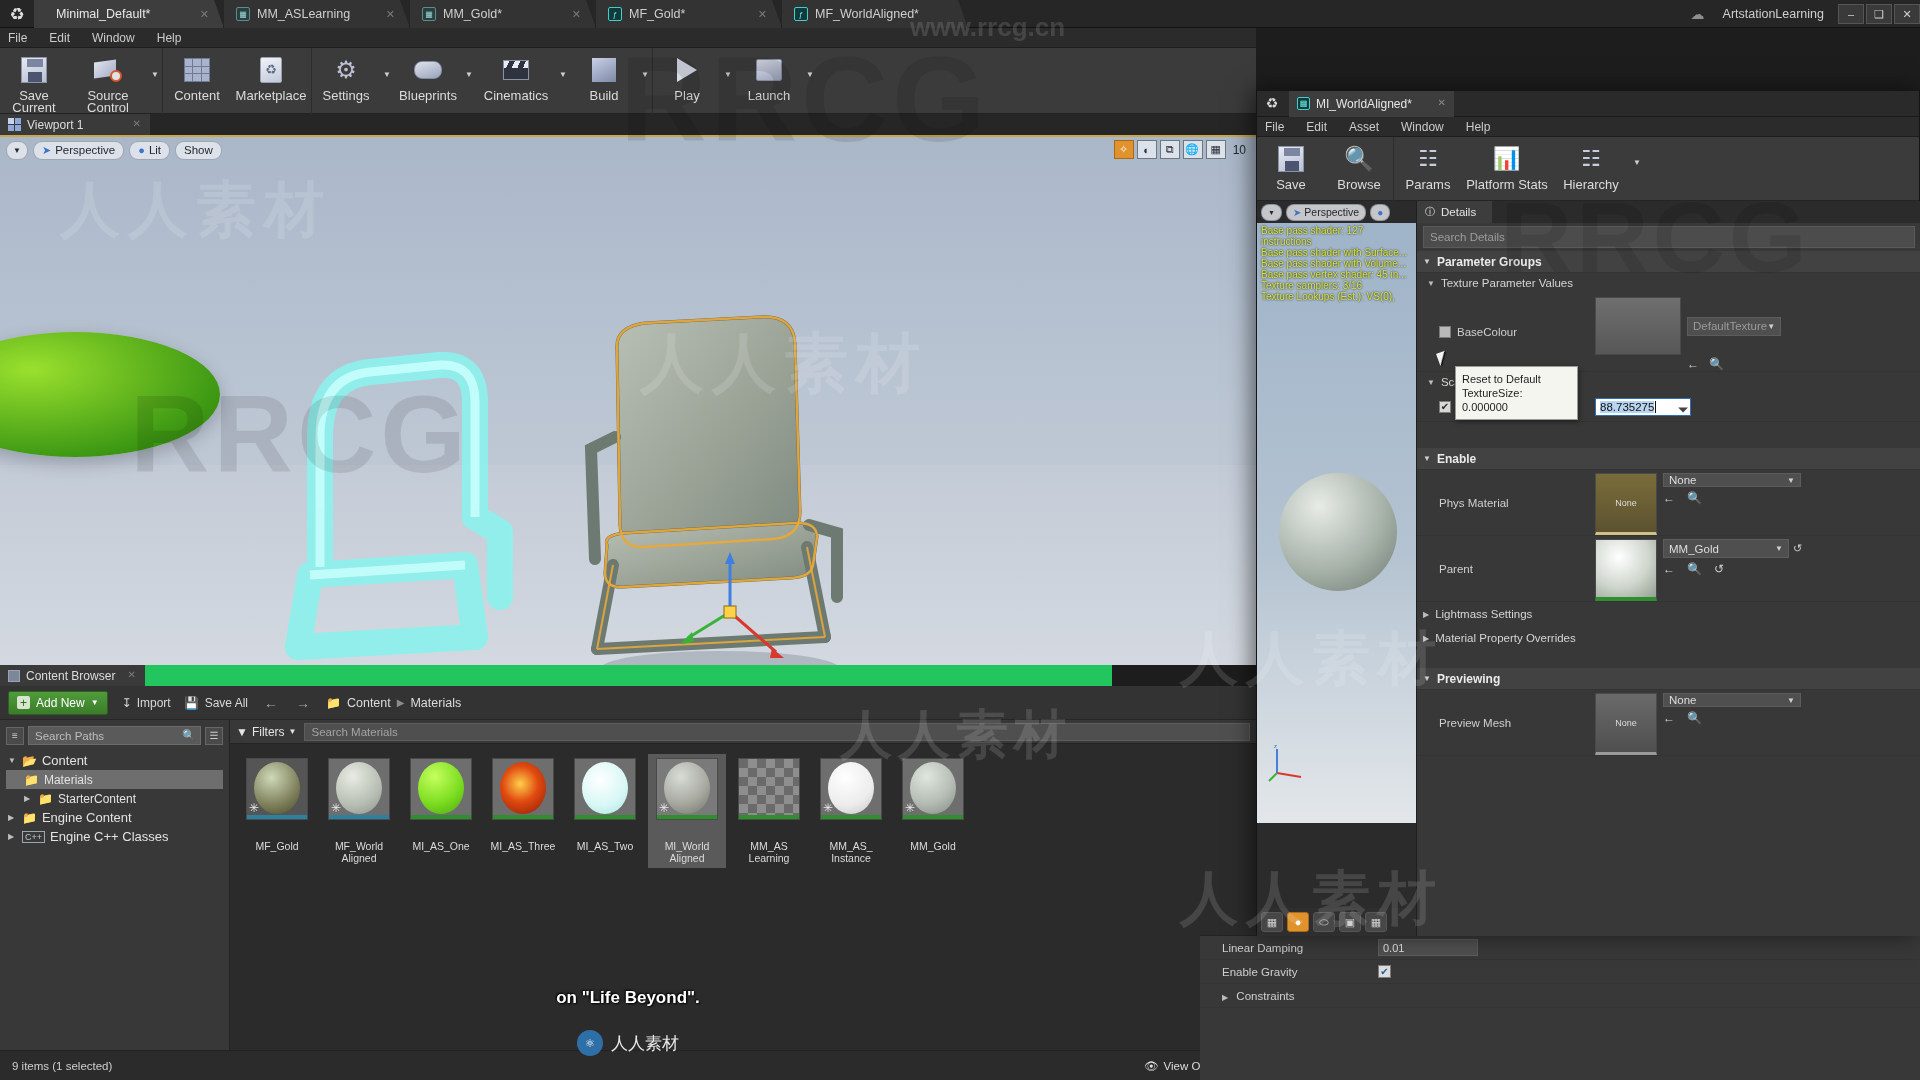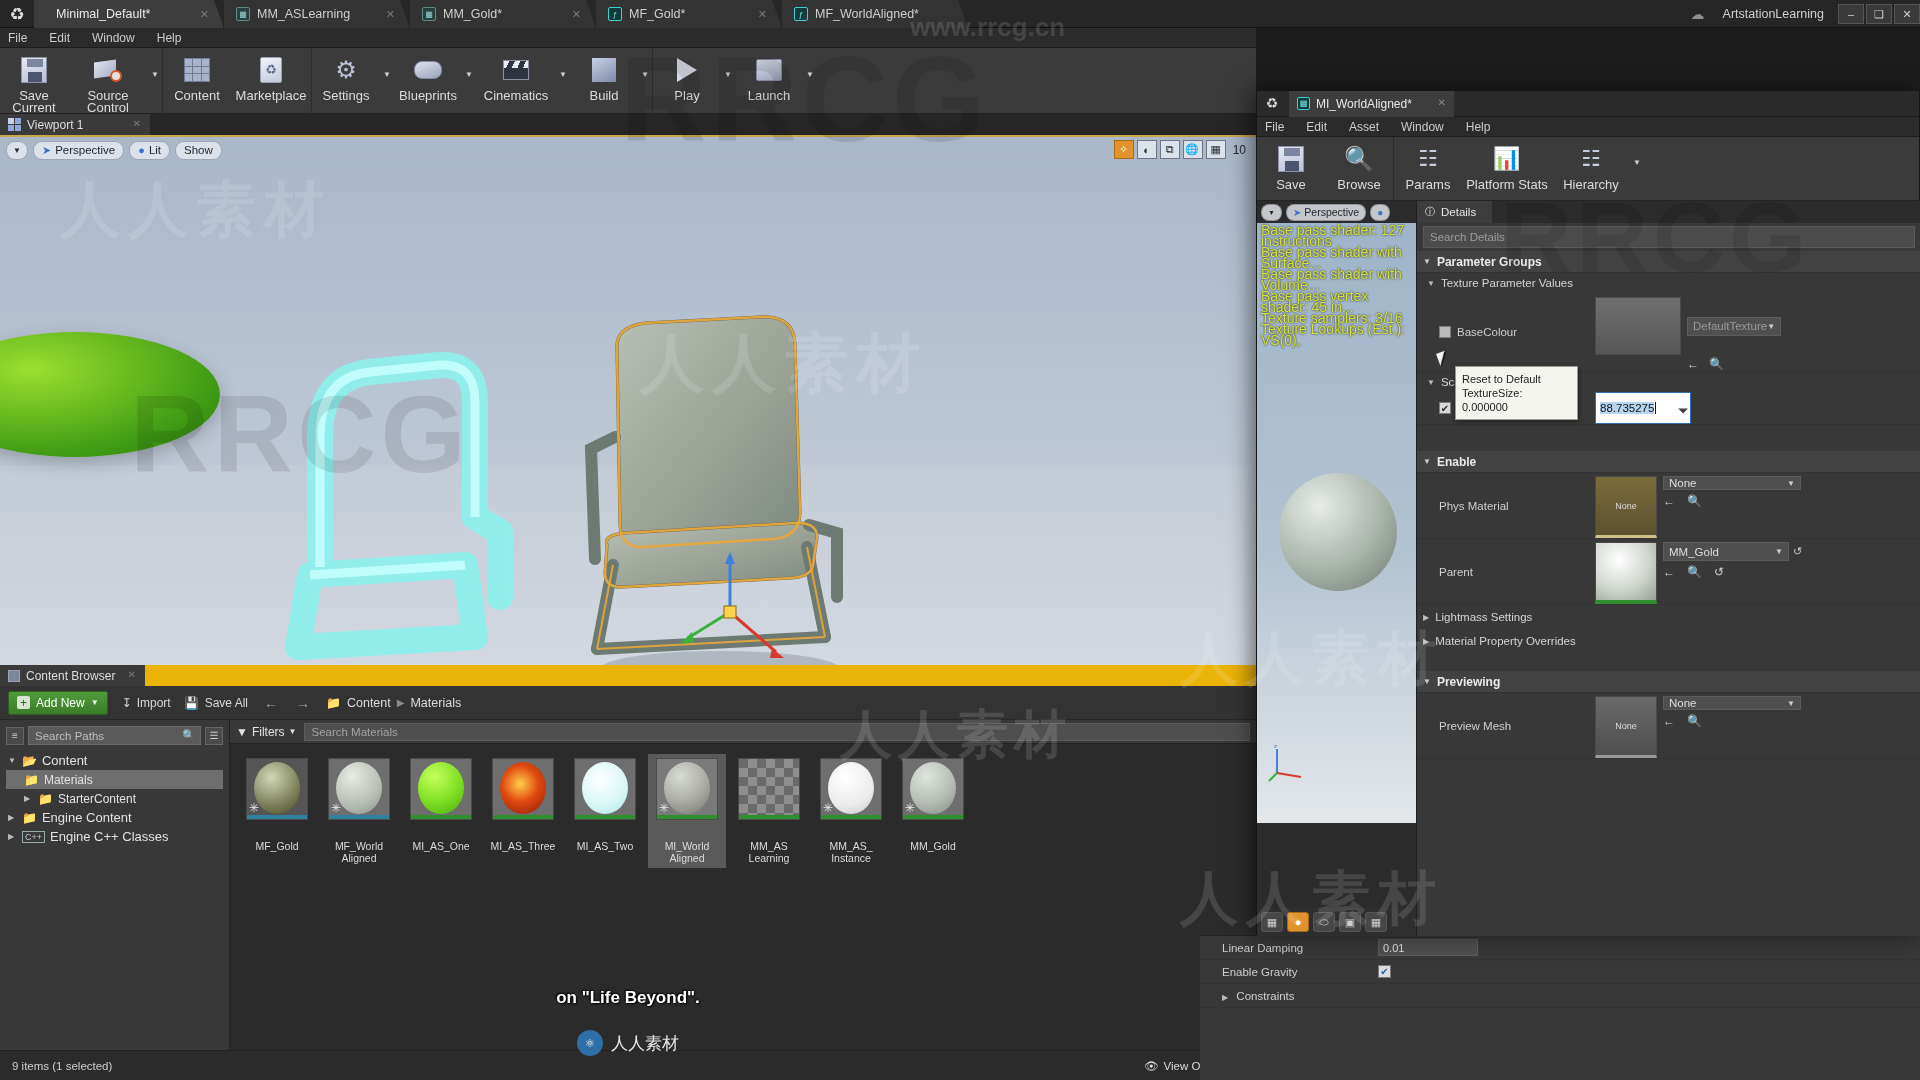--- a/index.html
+++ b/index.html
@@ -157,22 +157,22 @@
   .chair-cyan {
     position: absolute; left: 250px; top: 180px; width: 300px; height: 360px;
   }
   .chair-cyan svg { width: 100%; height: 100%; }
   .chair-sel { position: absolute; left: 545px; top: 160px; width: 330px; height: 400px; }
   .chair-sel svg { width: 100%; height: 100%; }
   .gizmo { position: absolute; left: 680px; top: 415px; width: 120px; height: 120px; }
 
   
   .cb-tabrow {
-    position: absolute; left: 0; top: 665px; width: 1256px; height: 21px;
-    background: #eab308; display: flex; align-items: center;
+    position: absolute; left: 0; top: 665px; width: 1112px; height: 21px;
+    background: #22c55e; display: flex; align-items: center;
   }
   .cb-tab {
     height: 21px; background: #3a3a3a; display:flex;align-items:center;gap:6px;
     padding: 0 26px 0 8px; font-size: 12px; color: #dddddd; position:relative; min-width: 145px;
   }
   .cb-tab .x{position:absolute;right:9px;top:4px;font-size:10px;color:#7b7b7b;}
   .cbicon{width:12px;height:12px;border:1px solid #9aa3b5;background:#7c8799;}
 
   .cb-toolbar {
     position: absolute; left: 0; top: 686px; width: 1256px; height: 34px;
@@ -255,21 +255,21 @@
   .me-body { position:absolute; left:0; top:110px; width:664px; height:735px; display:flex; }
   .me-preview { width: 160px; background: #2b2b2b; border-right:1px solid #1f1f1f; position:relative; }
   .prev-toolbar { height:22px; display:flex; align-items:center; gap:4px; padding: 2px 4px; }
   .prevbtn { height:17px; border-radius:8px; background: rgba(235,238,243,0.8); border:1px solid rgba(110,118,130,0.6);
              display:flex;align-items:center;gap:3px;padding:0 6px;font-size:10.5px;color:#23282e;}
   .prev3d {
     position:absolute; left:0; top:22px; width:159px; height:600px;
     background: linear-gradient(#9fb4c9 0%, #b4c3d1 55%, #e3e7ea 100%);
     overflow:hidden;
   }
-  .prev-stats { position:absolute; left:4px; top:2px; font-size:14px; color:#d9e236; line-height:11px; text-shadow:0 0 2px #000;}
+  .prev-stats { position:absolute; left:4px; top:2px; font-size:10px; color:#d9e236; line-height:11px; text-shadow:0 0 2px #000;}
   .prev-ball {
     position:absolute; left:22px; top:250px; width:118px; height:118px; border-radius:50%;
     background: radial-gradient(circle at 34% 28%, #e7ece6, #a8b3aa 55%, #6d7a70 100%);
   }
   .prev-gizmo { position:absolute; left:10px; bottom:40px; width:40px;height:40px; }
   .prev-footer { position:absolute; left:0; bottom:0; width:159px; height:28px; background:#2e2e2e; display:flex; align-items:center; gap:4px; padding-left:4px;}
   .pfbtn{width:22px;height:20px;border:1px solid #565656;background:#474747;border-radius:3px;display:flex;align-items:center;justify-content:center;font-size:11px;color:#cfcfcf;}
   .pfbtn.on{background:#e0922c;border-color:#a86a18;color:#fff;}
 
   .me-details { flex:1; background:#383838; display:flex; flex-direction:column; }
@@ -280,21 +280,21 @@
   .sechdr { height:22px; background:#424242; display:flex; align-items:center; gap:6px; padding-left:6px; font-size:12px; color:#eaeaea; font-weight:bold; border-bottom:1px solid #333;}
   .sechdr .tri{font-size:8px;color:#cfcfcf;}
   .subhdr { height:20px; display:flex;align-items:center;gap:6px;padding-left:10px;font-size:11.5px;color:#d5d5d5;}
   .subhdr .tri{font-size:8px;color:#bdbdbd;}
   .prow { display:flex; align-items:center; min-height:26px; border-bottom:1px solid #333; }
   .plabel { width:178px; padding-left:22px; font-size:11.5px; color:#cfcfcf; display:flex;align-items:center;gap:6px;}
   .pval { flex:1; display:flex; align-items:center; gap:6px; padding-right:6px;}
   .cbx { width:12px;height:12px;border:1px solid #7b7b7b;background:#d8d8d8; display:flex;align-items:center;justify-content:center;font-size:10px;color:#2a2a2a;}
   .cbx.off { background:#b9b9b9; color:transparent; }
   .numfield {
-    width: 96px; height: 32px; background:#ffffff; border:1px solid #2f6fb5;
+    width: 96px; height: 18px; background:#ffffff; border:1px solid #2f6fb5;
     display:flex;align-items:center; padding: 0 4px; font-size:11.5px; color:#111;
     position:relative;
   }
   .numfield .selv { background:#b7d4f0; }
   .numfield .caret { width:1px;height:12px;background:#111; margin-left:1px;}
   .numfield .spin { position:absolute; right:3px; font-size:9px; color:#444; transform: rotate(45deg);}
   .combo {
     flex:1; height:19px; background:#4f4f4f; border:1px solid #5c5c5c;
     display:flex;align-items:center;justify-content:space-between;padding:0 5px;
     font-size:11.5px; color:#dedede; max-width: 198px;

